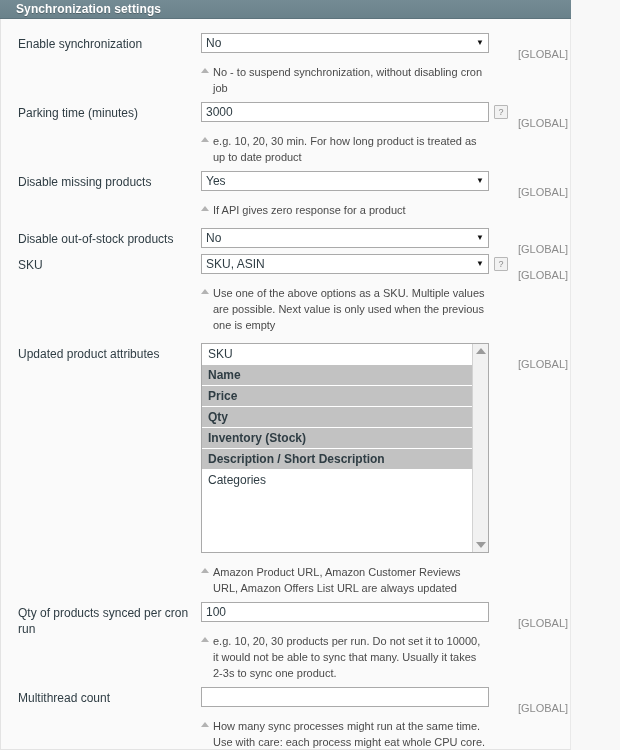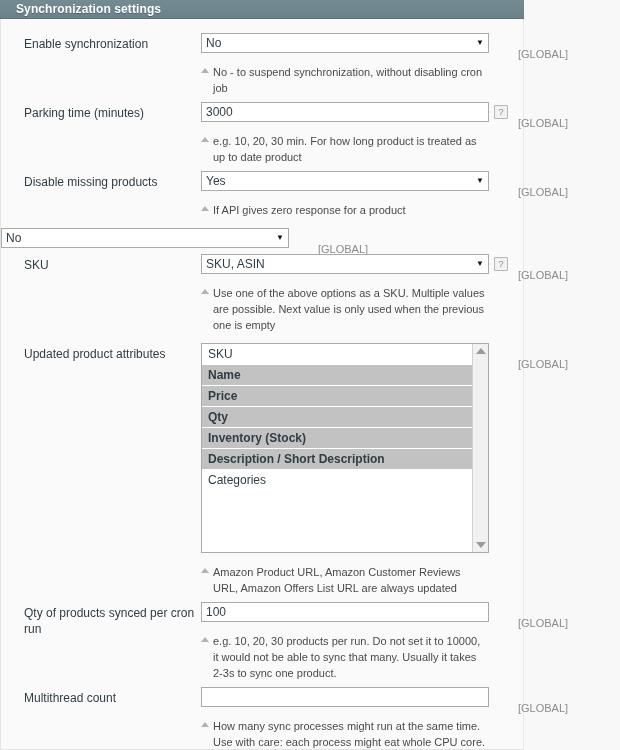--- a/index.html
+++ b/index.html
@@ -11,21 +11,21 @@
     width: 620px;
     height: 750px;
     background: #f8f8f8;
     font-family: "Liberation Sans", sans-serif;
     font-size: 12px;
     color: #2f2f2f;
     overflow: hidden;
   }
 
   .panel {
-    width: 524px;
+    width: 571px;
     height: 750px;
     box-sizing: border-box;
     background: #f8f8f8;
     position: relative;
   }
 
   .panel-header {
     height: 19px;
     background: #6d848d;
     background: linear-gradient(to bottom, #748b94 0%, #6a828b 100%);
@@ -56,21 +56,21 @@
   .field-row {
     display: flex;
     align-items: flex-start;
     margin-bottom: 0px;
     padding: 0 0 0 0;
   }
 
   .label-cell {
     width: 200px;
     min-width: 200px;
-    padding-left: 23px;
+    padding-left: 17px;
     padding-top: 3px;
     box-sizing: border-box;
     color: #2f3d44;
     font-size: 12px;
     line-height: 16px;
   }
 
   .control-cell {
     flex: 1;
     position: relative;
@@ -278,20 +278,21 @@
         <div class="note">
           <span class="tri"></span>
           <span>If API gives zero response for a product</span>
         </div>
       </div>
     </div>
 
     <div class="spacer-10"></div>
 
     <div class="field-row">
+      <div class="label-cell">Disable out-of-stock products</div>
       <div class="control-cell">
         <div class="control-line">
           <div class="ctl-select">
             <span class="sel-value">No</span>
             <span class="arrow">▼</span>
           </div>
           <div class="scope-wrap">[GLOBAL]</div>
         </div>
       </div>
     </div>

